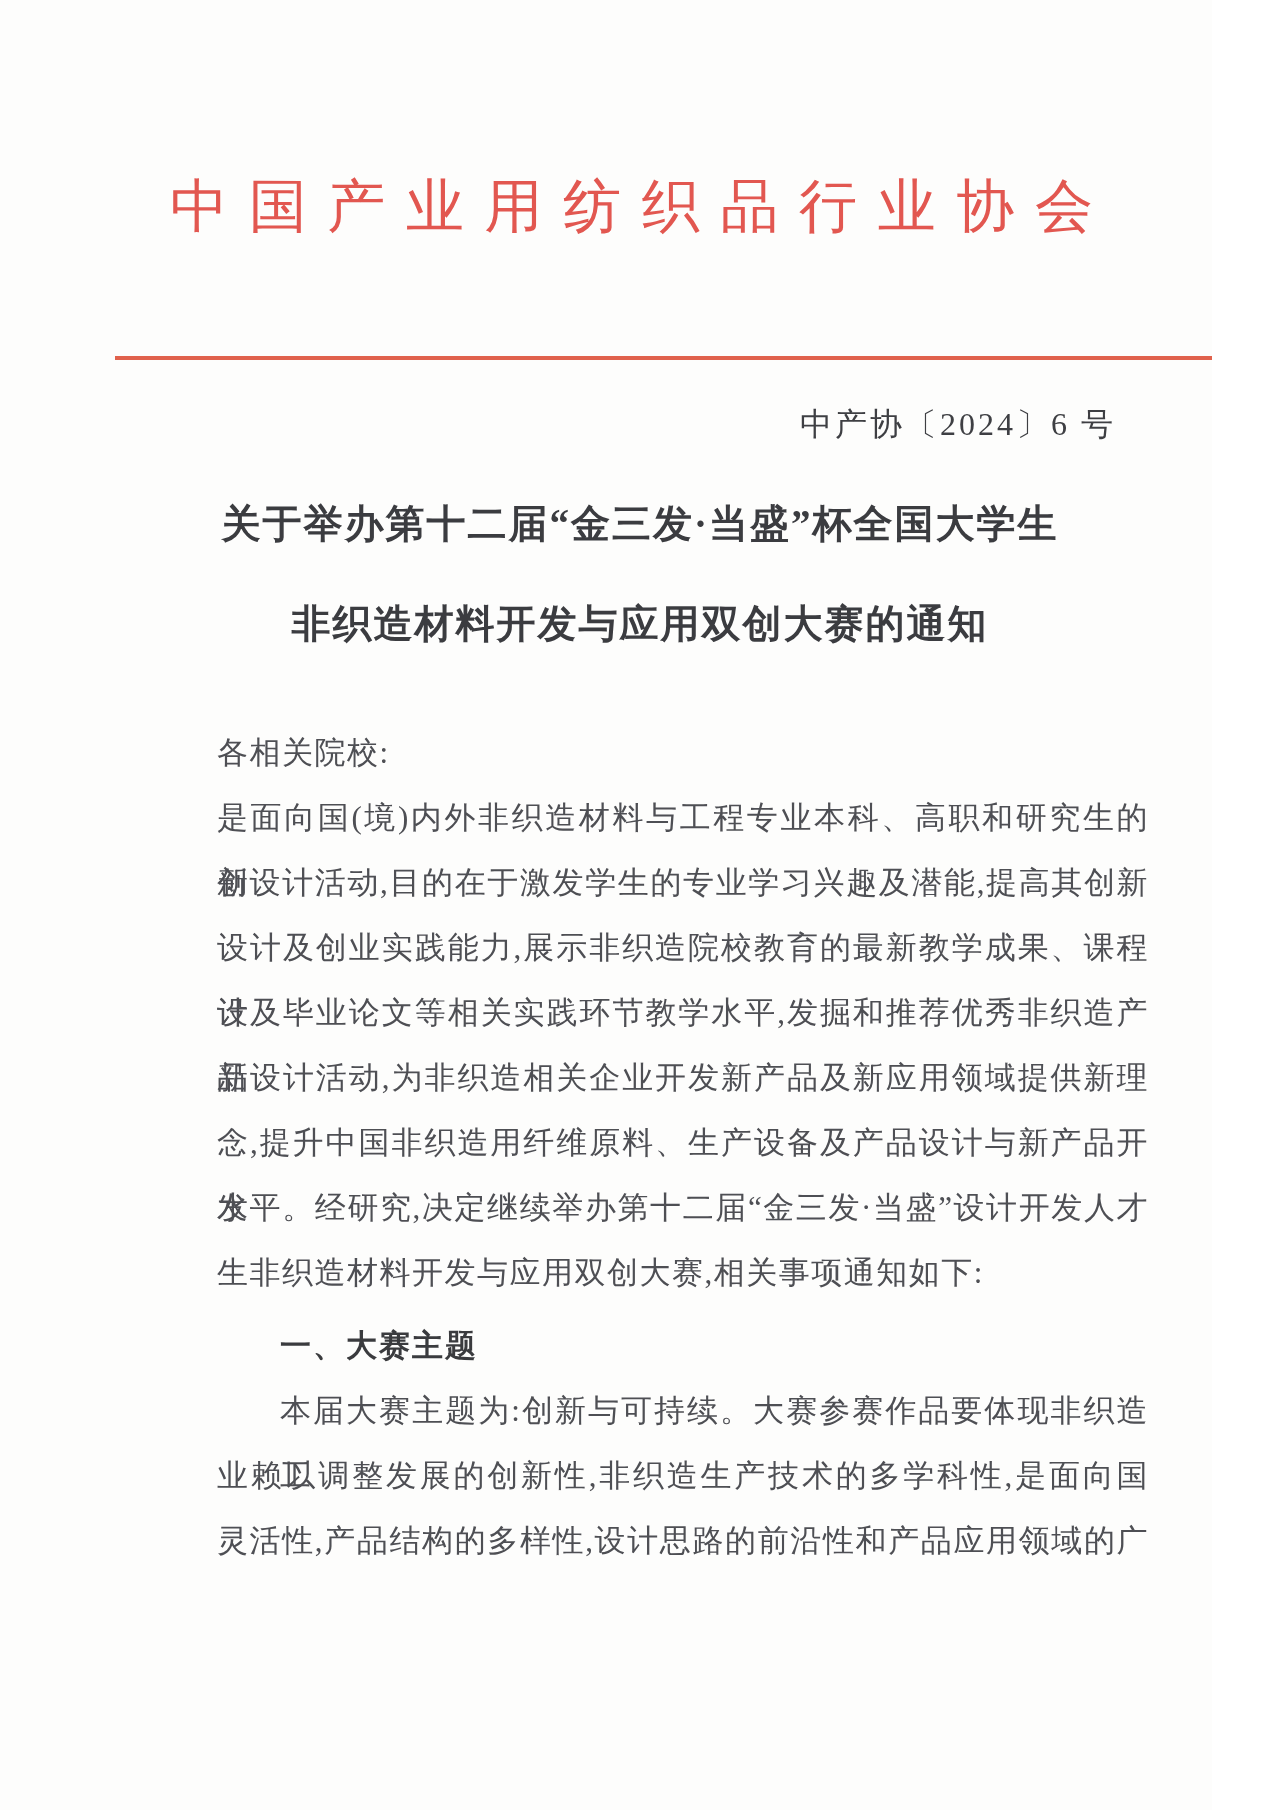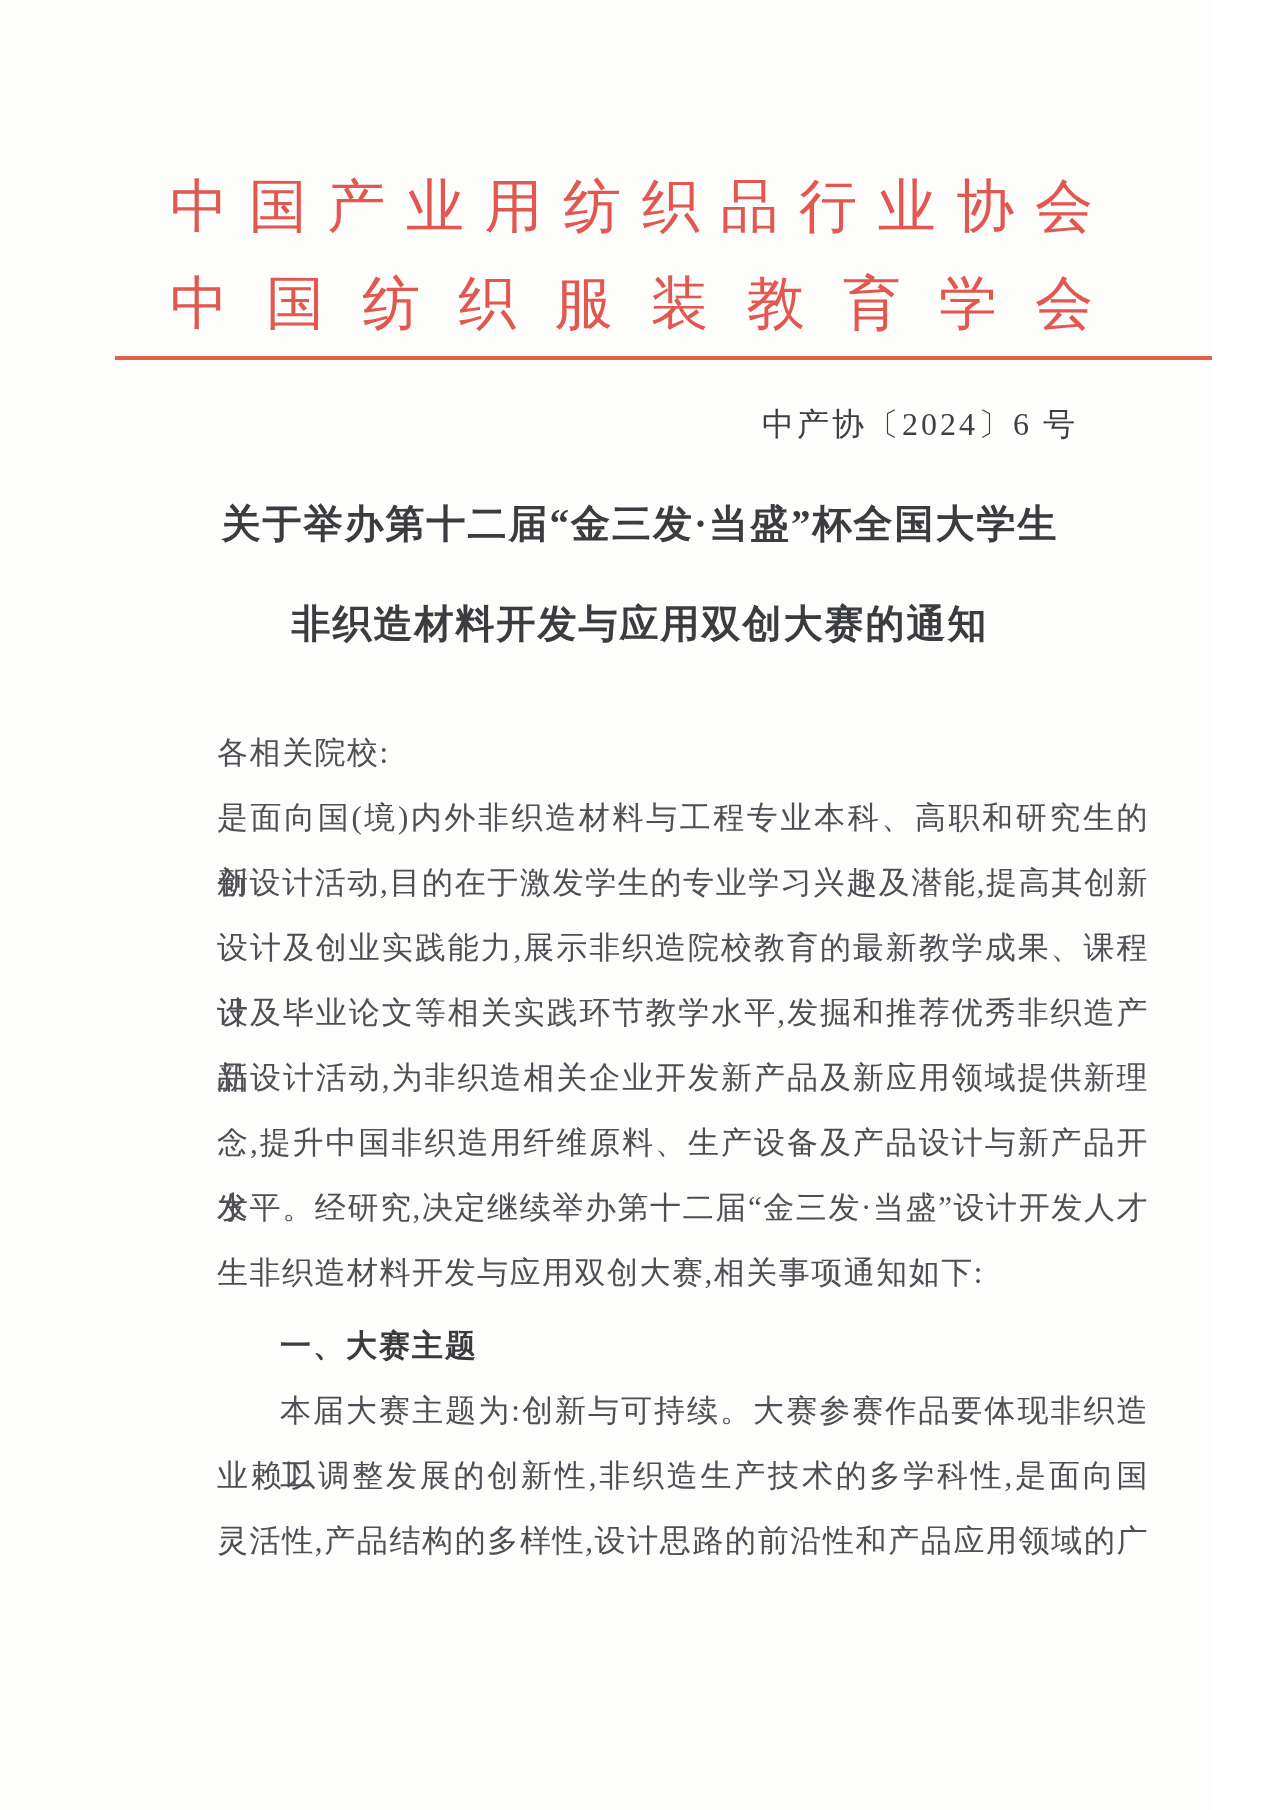--- a/index.html
+++ b/index.html
@@ -22,21 +22,21 @@
     text-align:justify;text-align-last:justify;
     -moz-text-align-last:justify;
   }
   .rule{
     position:absolute;left:115px;top:356px;width:1099px;height:4px;
     background:#e0614c;
   }
   
   .docnum{
     position:absolute;top:402px;left:0;width:1078px;height:44px;line-height:44px;
-    text-align:right;font-size:32px;color:#3e3f43;letter-spacing:3px;
+    text-align:right;font-size:32px;color:#3e3f43;letter-spacing:3px;padding-left:38px;
   }
   
   .title{
     position:absolute;left:0;top:474px;width:1280px;
     text-align:center;font-weight:bold;font-size:39px;color:#3b3c40;
     letter-spacing:2px;
   }
   .title-line{height:100px;line-height:100px;text-align:center;}
   
   .body-text{
@@ -58,21 +58,20 @@
     font-weight:bold;color:#3a3b3e;letter-spacing:2px;
   }
 </style>
 </head>
 <body>
 
 <div class="page" style="background: rgb(253, 253, 252);">
 
   <div class="org" style="color: rgb(226, 87, 80);">
     <div class="org-line">中国产业用纺织品行业协会</div>
-    <div class="org-line">中国纺织服装教育学会</div>
   </div>
 
   <div class="rule" style="background: rgb(224, 97, 76);"></div>
 
   <div class="docnum">中产协〔2024〕6 号</div>
 
   <div class="title">
     <div class="title-line">关于举办第十二届“金三发·当盛”杯全国大学生</div>
     <div class="title-line">非织造材料开发与应用双创大赛的通知</div>
   </div>

